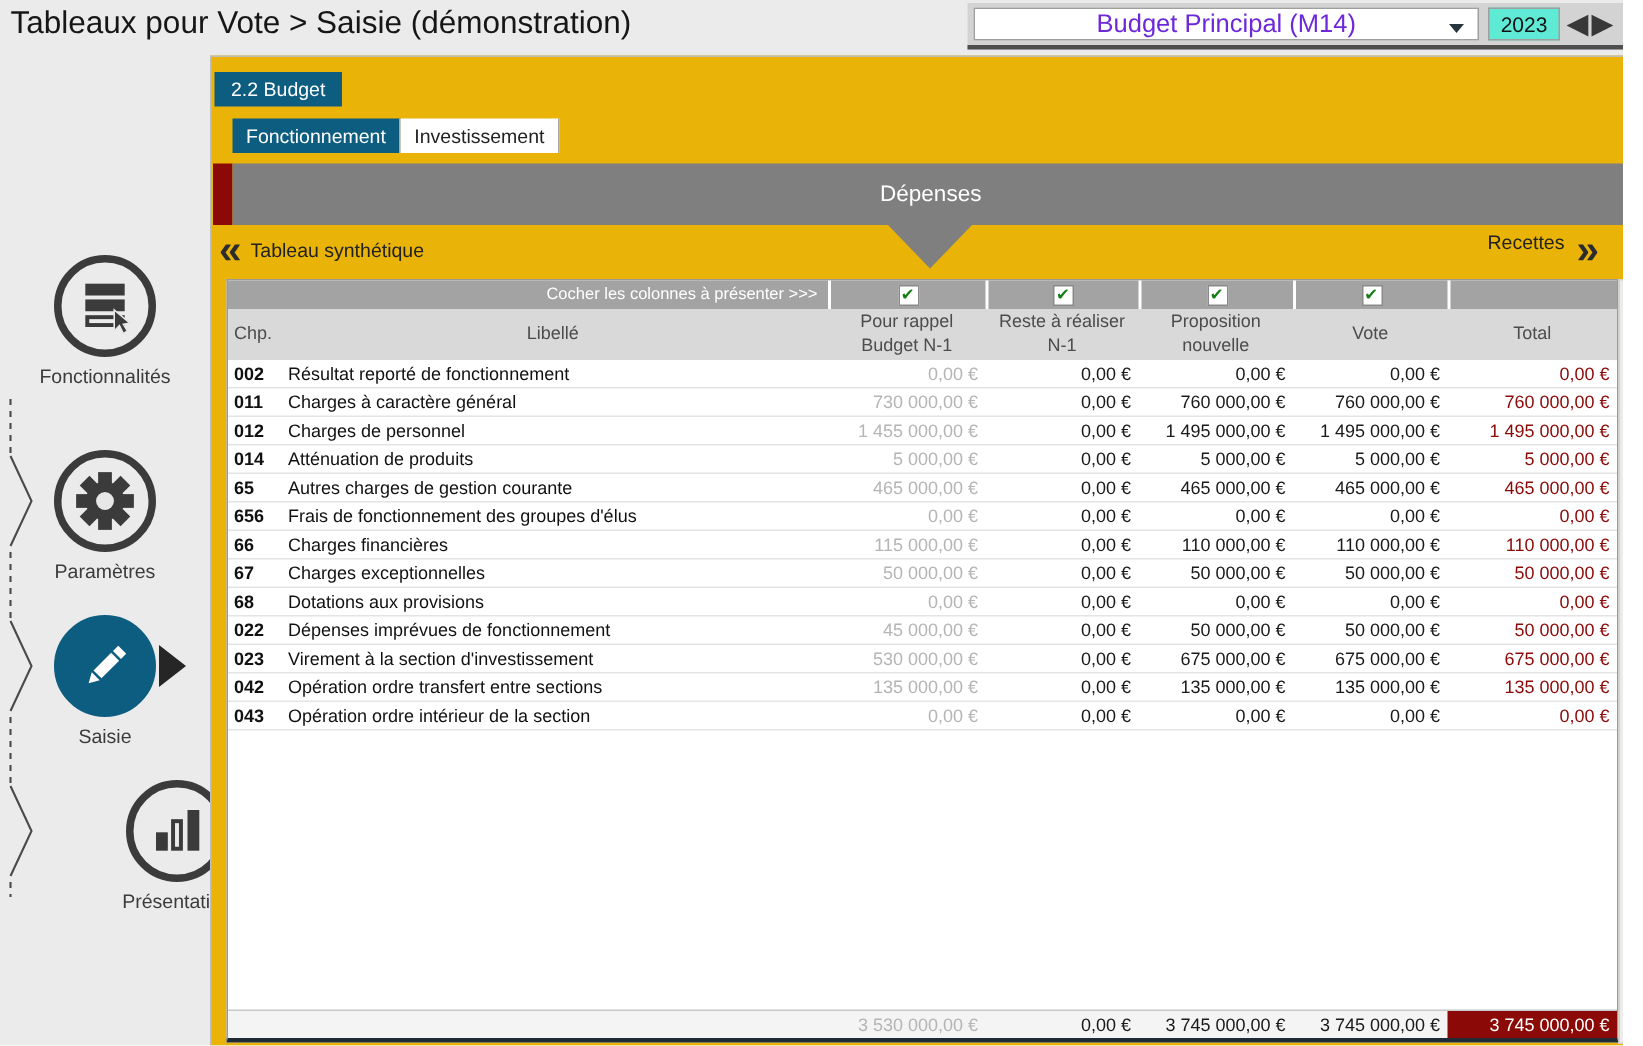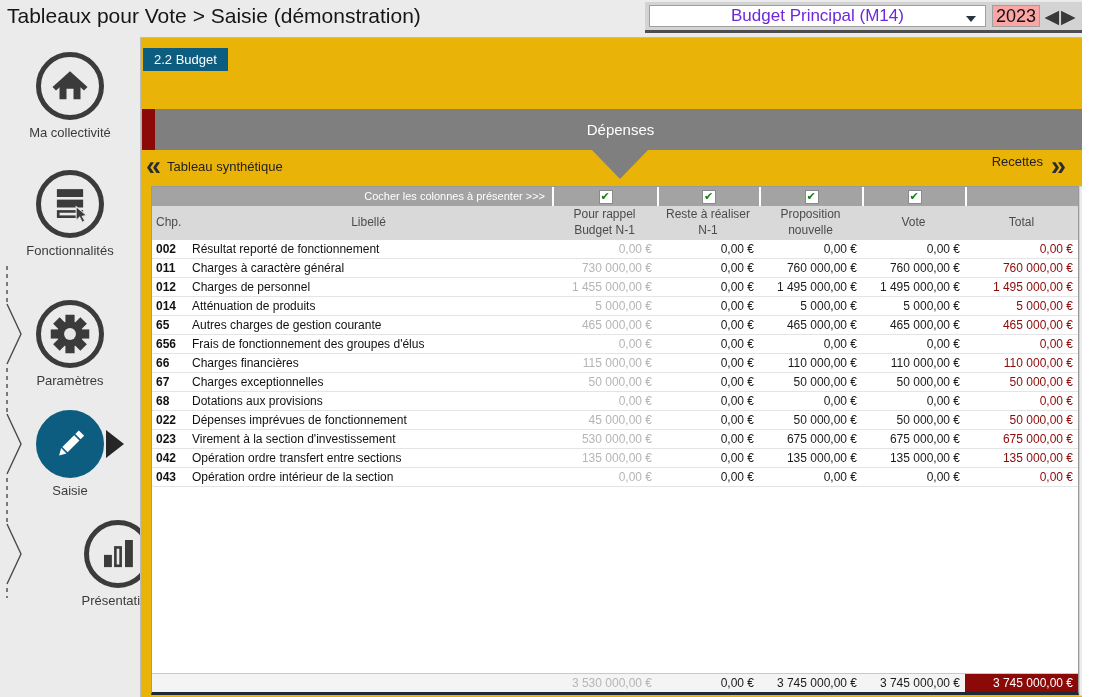--- a/index.html
+++ b/index.html
@@ -8,22 +8,22 @@
 
   
   .title{position:absolute;left:7px;top:4px;font-size:21px;color:#161616;}
   .widget{position:absolute;right:0;top:2px;width:437px;height:31px;background:#d3d3d3;
           border-bottom:3px solid #4e4e4e;display:flex;align-items:stretch;box-sizing:border-box;
           padding:3px 2px 3px 4px;}
   .dd{flex:1;background:#fff;border:1px solid #9f9f9f;display:flex;align-items:center;
       justify-content:center;position:relative;color:#6d28d9;font-size:17px;cursor:pointer;}
   .dd-caret{position:absolute;right:9px;top:10px;width:0;height:0;border-left:5px solid transparent;
       border-right:5px solid transparent;border-top:6px solid #27353d;}
-  .yearbox{width:46px;background:#fca5a5;border:1px solid #9f9f9f;margin-left:6px;display:flex;
-      align-items:center;justify-content:center;font-size:18px;color:#111;}
+  .yearbox{width:46px;background:#5eead4;border:1px solid #9f9f9f;margin-left:6px;display:flex;
+      align-items:center;justify-content:center;font-size:14px;color:#111;}
   .spin{width:40px;display:flex;align-items:center;justify-content:center;}
   .tri{font-size:19px;color:#383838;line-height:1;cursor:pointer;padding:0 1px;}
 
   
   .sidebar{position:absolute;left:0;top:36px;width:140px;bottom:0;}
   .s-item{position:absolute;width:140px;text-align:center;cursor:pointer;}
   .s-circle{width:58px;height:58px;border:5px solid #3b3b3b;border-radius:50%;margin:0 auto;
       display:flex;align-items:center;justify-content:center;background:transparent;}
   .s-item.active .s-circle{background:#0d5d80;border-color:#0d5d80;}
   .s-label{margin-top:5px;font-size:13px;color:#3b3b3b;}
@@ -110,29 +110,20 @@
         <line x1="7" y1="230" x2="7" y2="266" stroke-dasharray="4 4"></line>
         <polyline points="7,268 21,298 7,328"></polyline>
         <line x1="7" y1="332" x2="7" y2="376" stroke-dasharray="4 4"></line>
         <polyline points="7,378 21,408 7,438"></polyline>
         <line x1="7" y1="442" x2="7" y2="486" stroke-dasharray="4 4"></line>
         <polyline points="7,488 21,518 7,548"></polyline>
         <line x1="7" y1="552" x2="7" y2="562" stroke-dasharray="4 4"></line>
       </g>
     </svg>
 
-    <div class="s-item" style="top:16px;">
-      <div class="s-circle">
-        <svg width="42" height="42" viewBox="-24 -24 48 48">
-          <path d="M-20 1 L0 -17 L20 1 L16 5 L0 -9 L-16 5 Z" fill="#3b3b3b"></path>
-          <path d="M-12 -3 L0 -13 L12 -3 L12 15 L4 15 L4 3 L-4 3 L-4 15 L-12 15 Z" fill="#3b3b3b"></path>
-        </svg>
-      </div>
-      <div class="s-label">Ma collectivité</div>
-    </div>
 
     <div class="s-item" style="top:134px;">
       <div class="s-circle">
         <svg width="42" height="42" viewBox="0 0 48 48">
           <rect x="9" y="7" width="30" height="9" fill="#3b3b3b"></rect>
           <rect x="9" y="19" width="30" height="9" fill="#3b3b3b"></rect>
           <rect x="10.5" y="32.5" width="27" height="6" fill="none" stroke="#3b3b3b" stroke-width="3"></rect>
           <polygon points="31,27 31,43 35,39 38,45 41,43 38,38 43,37" fill="#3b3b3b" stroke="#e7e7e7" stroke-width="1.2"></polygon>
         </svg>
       </div>
@@ -182,20 +173,24 @@
         </svg>
       </div>
       <div class="s-label">Présentation</div>
     </div>
   </div>
 
   <div class="panel">
 
     <div class="tab22">2.2 Budget</div>
 
+    <div class="subtabs">
+      <div class="subtab active">Fonctionnement</div>
+      <div class="subtab inactive">Investissement</div>
+    </div>
 
     <div class="banner">
       <div class="redblock"></div>
       <div class="graybar">
         <span>Dépenses</span>
       </div>
     </div>
     <div class="banner-arrow"></div>
 
     <div class="nav-left">

